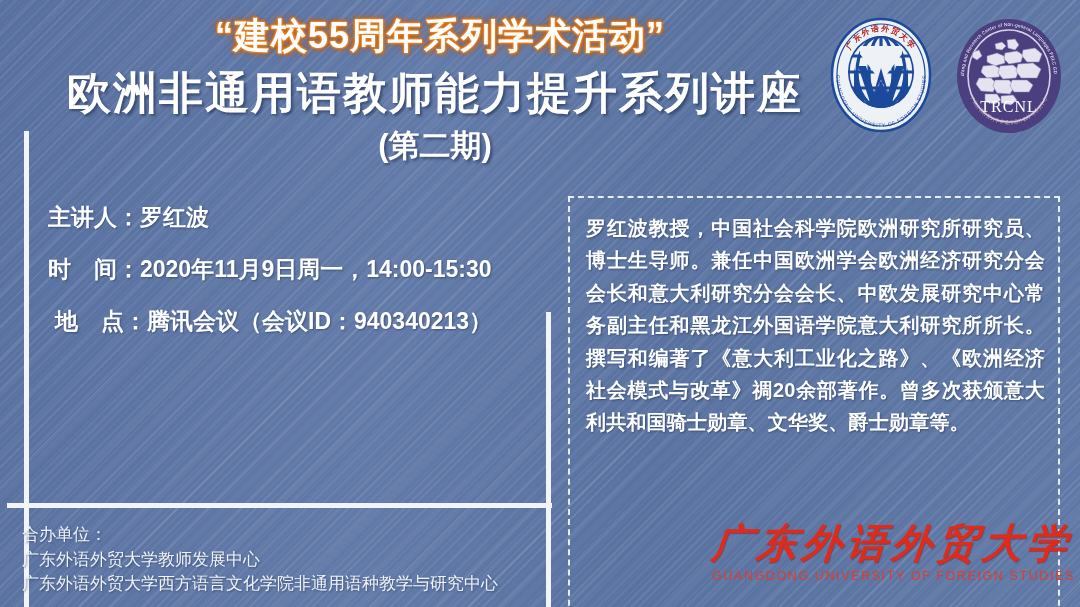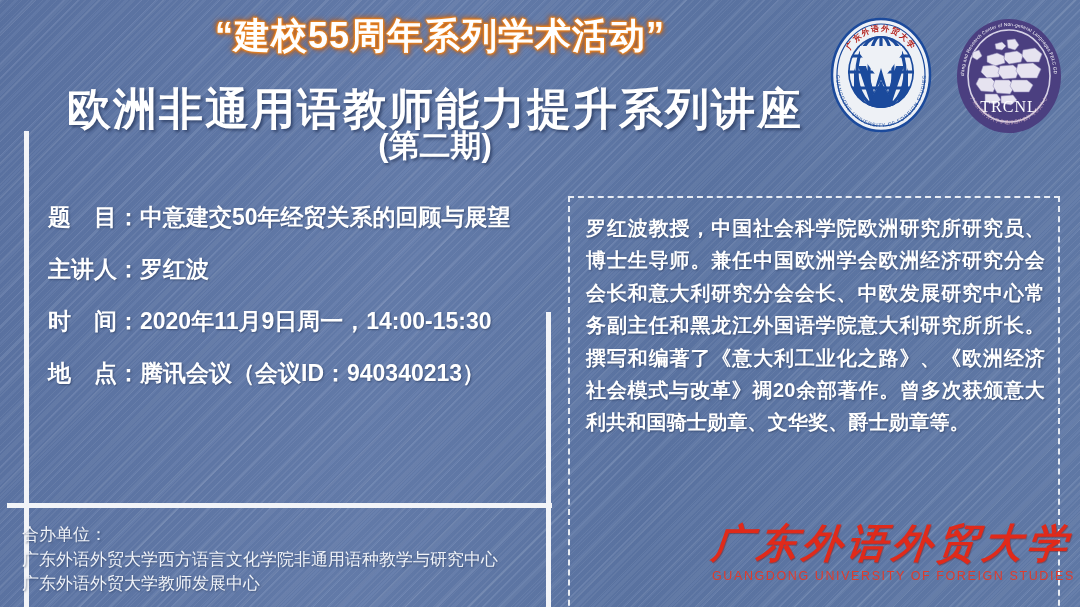--- a/index.html
+++ b/index.html
@@ -67,21 +67,20 @@
     left: 0;
     top: 64px;
     width: 870px;
     text-align: center;
     font-size: 44px;
     font-weight: 700;
     letter-spacing: 2px;
     color: #ffffff;
     text-shadow: 2px 2px 3px rgba(25,40,75,0.6);
     white-space: nowrap;
-    margin-top: 16px;
   }
   .subtitle {
     position: absolute;
     left: 0;
     top: 125px;
     width: 870px;
     text-align: center;
     font-size: 31px;
     font-weight: 700;
     color: #ffffff;
@@ -140,21 +139,21 @@
   }
   .info-row {
     font-size: 23px;
     font-weight: 700;
     color: #ffffff;
     line-height: 1.0;
     margin-bottom: 29px;
     white-space: nowrap;
     text-shadow: 1px 1px 2px rgba(30,45,80,0.55);
   }
-  .info-row:last-child { margin-bottom: 0; }
+  .info-row:last-child { margin-bottom: 0; margin-left: 7px; }
   .info-label {
     display: inline-block;
     min-width: 86px;
   }
 
   
   .bio {
     position: absolute;
     left: 568px;
     top: 196px;
@@ -295,41 +294,38 @@
       <textPath href="#tr-arc-bot" startOffset="50%" text-anchor="middle">广东外语外贸大学非通用语种教学与研究中心</textPath>
     </text>
   </svg>
 
   <div class="vline-left"></div>
   <div class="vline-mid"></div>
   <div class="hline-bottom"></div>
 
   <div class="info">
     <div class="info-row">
-      <span class="info-label">题　目：</span><span>中意建交50年经贸关系的回顾与展望</span>
-    </div>
-    <div class="info-row">
       <span class="info-label">主讲人：</span><span>罗红波</span>
     </div>
     <div class="info-row">
       <span class="info-label">时　间：</span><span>2020年11月9日周一，14:00-15:30</span>
     </div>
     <div class="info-row">
       <span class="info-label">地　点：</span><span>腾讯会议（会议ID：940340213）</span>
     </div>
   </div>
 
   <div class="bio">
     <div class="bio-body">罗红波教授，中国社会科学院欧洲研究所研究员、博士生导师。兼任中国欧洲学会欧洲经济研究分会会长和意大利研究分会会长、中欧发展研究中心常务副主任和黑龙江外国语学院意大利研究所所长。撰写和编著了《意大利工业化之路》、《欧洲经济社会模式与改革》禂20余部著作。曾多次获颁意大利共和国骑士勋章、文华奖、爵士勋章等。</div>
   </div>
 
   <div class="organizers">
     <div>合办单位：</div>
+    <div>广东外语外贸大学教师发展中心</div>
     <div>广东外语外贸大学西方语言文化学院非通用语种教学与研究中心</div>
-    <div>广东外语外贸大学教师发展中心</div>
   </div>
 
   <div class="wordmark">
     <div class="wordmark-cn">广东外语外贸大学</div>
     <div class="wordmark-en">GUANGDONG UNIVERSITY OF FOREIGN STUDIES</div>
   </div>
 
 </div>
 
 </body></html>

